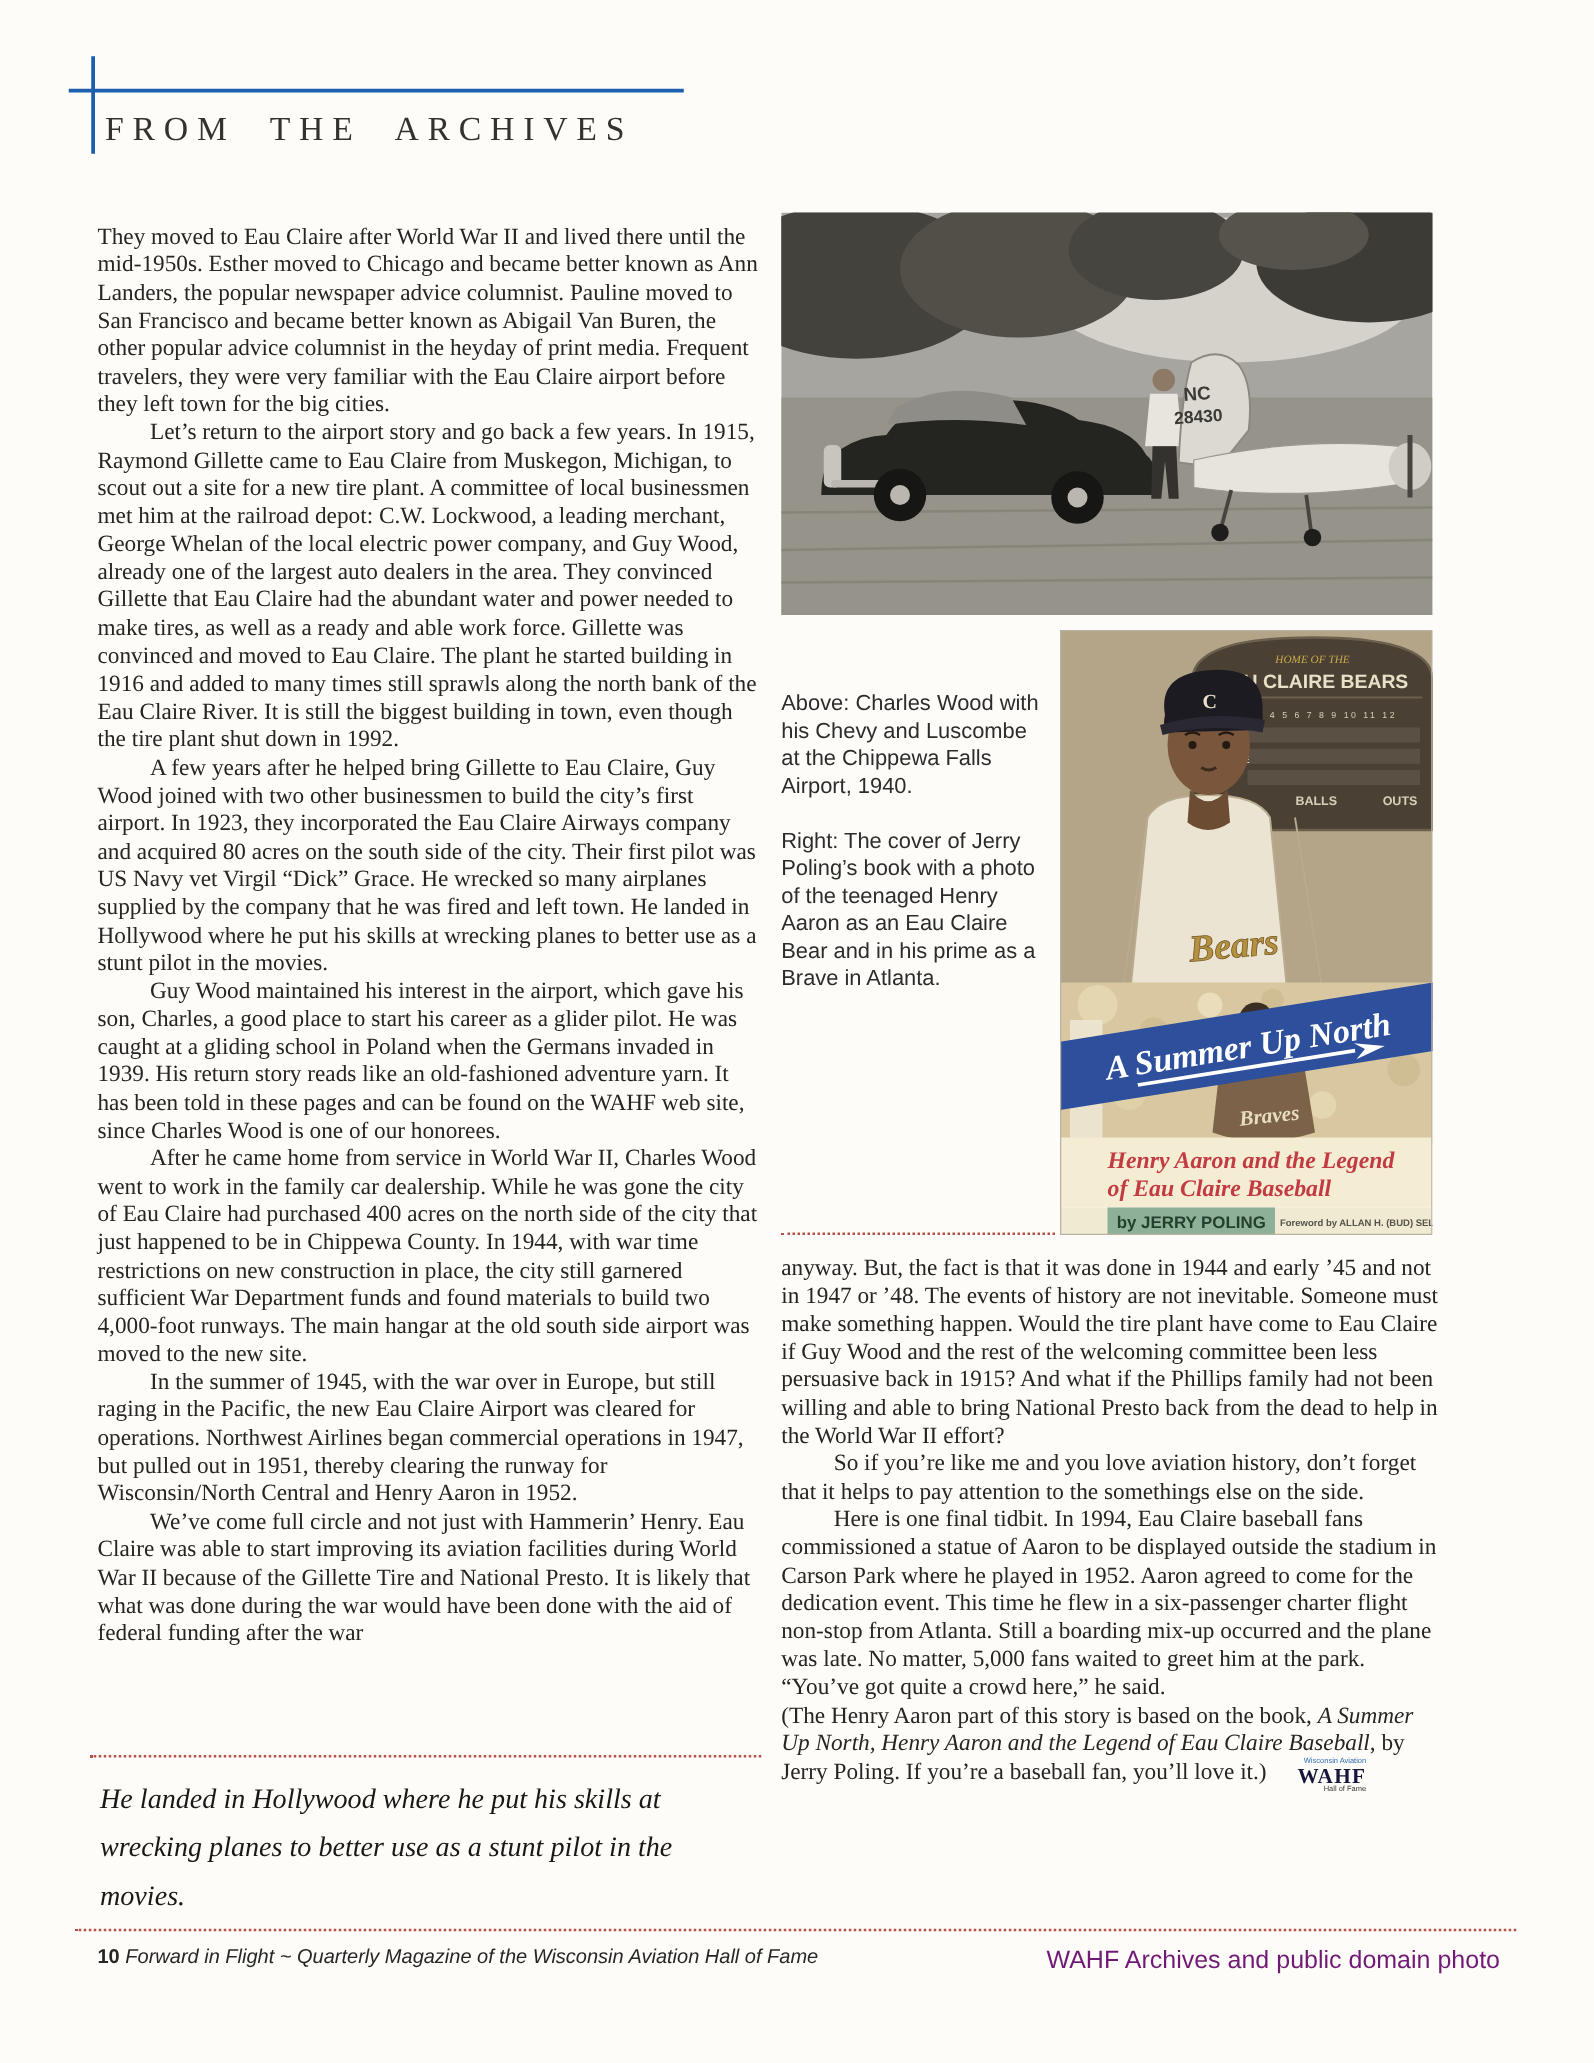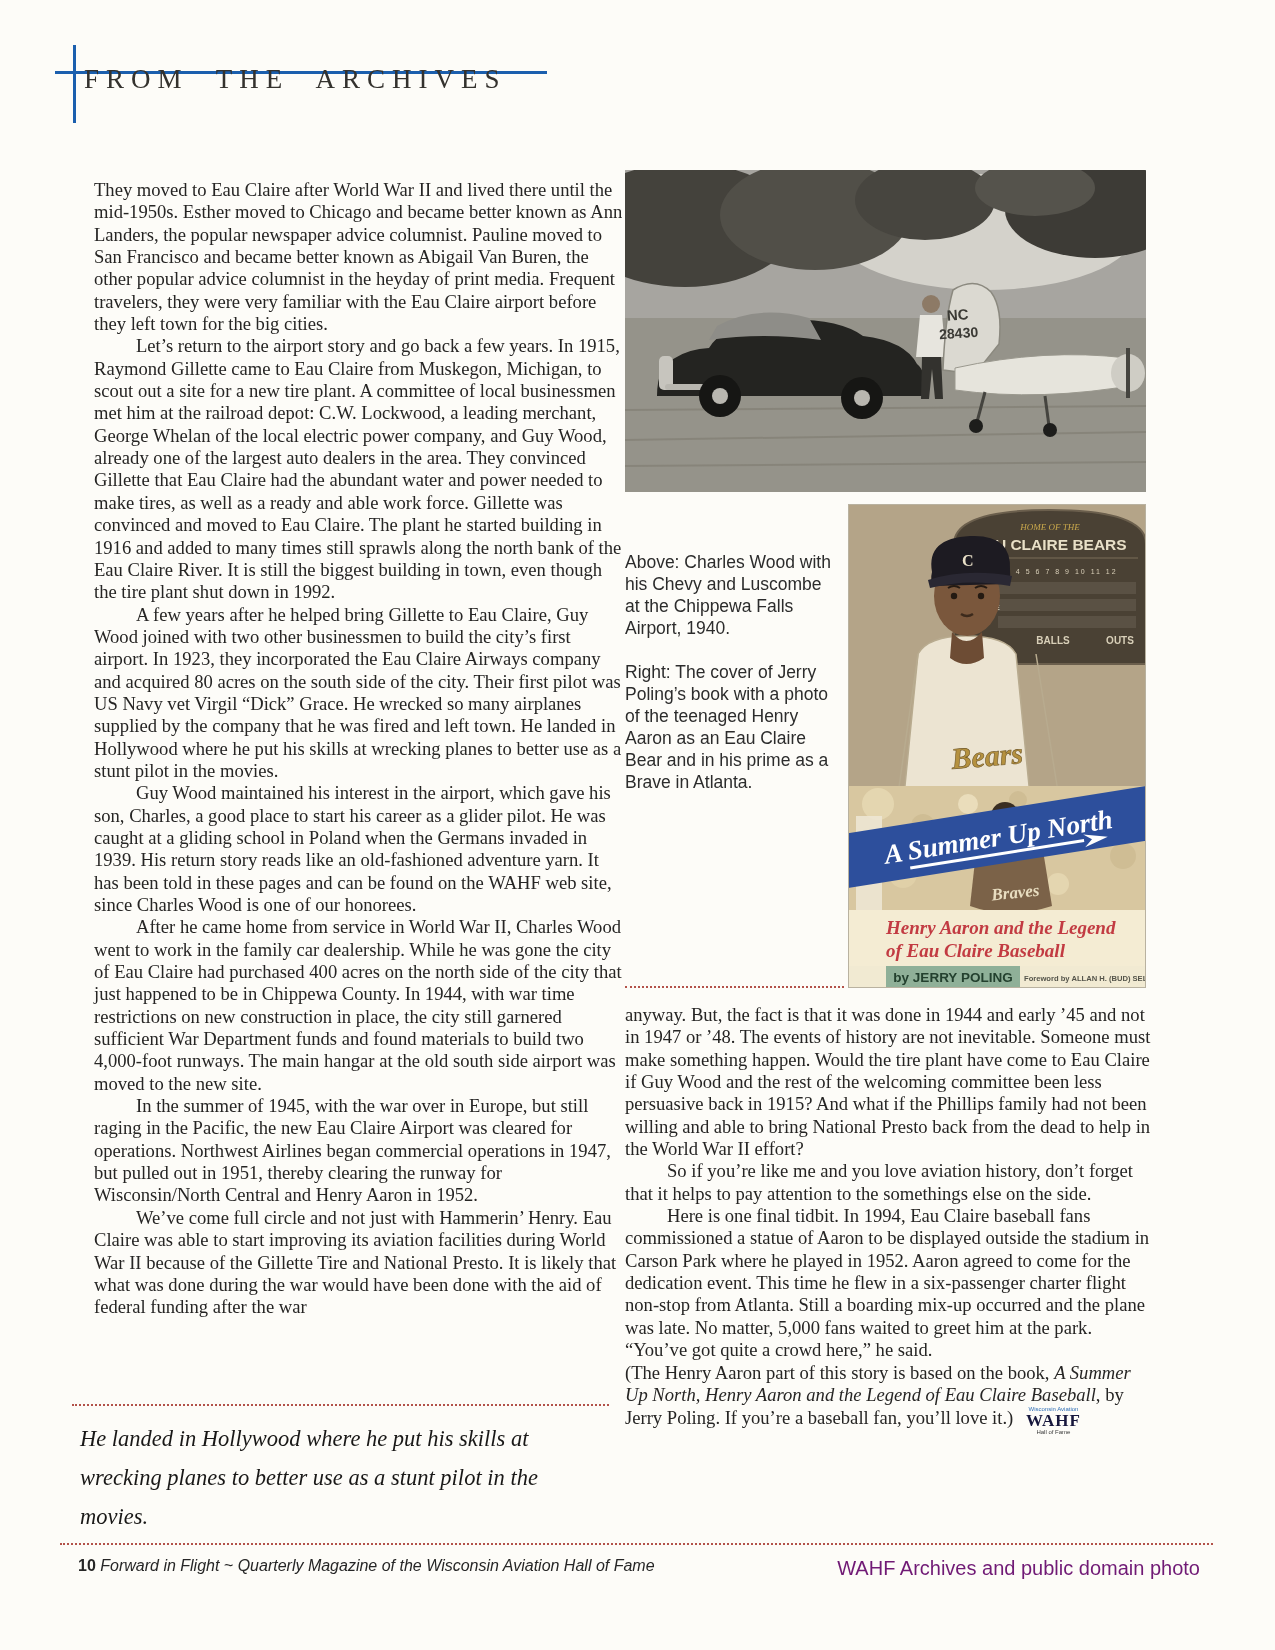--- a/index.html
+++ b/index.html
@@ -5,49 +5,49 @@
   html,body{margin:0;padding:0;background:#e8e6e0;}
   #page{
     position:relative;width:1275px;height:1650px;margin:0 auto;
     background:#fdfcf8;overflow:hidden;
     font-family:"Liberation Serif",serif;color:#262524;
   }
   
   .h-vline{position:absolute;left:73px;top:45px;width:3px;height:78px;background:#1b5fae;}
   .h-hline{position:absolute;left:55px;top:71px;width:492px;height:3px;background:#1b5fae;}
   .h-title{
-    position:absolute;left:84px;top:64px;
+    position:absolute;left:84px;top:88px;
     font-size:27px;letter-spacing:7px;word-spacing:14px;color:#34322e;
   }
   
   .col{position:absolute;font-size:18.6px;line-height:22.35px;text-align:left;}
   .col p{margin:0;}
   .col p.indent{text-indent:42px;}
-  #left-col{left:94px;top:179px;width:533px;font-family:Liberation Serif, serif;}
+  #left-col{left:78px;top:179px;width:533px;font-family:Liberation Serif, serif;}
   #right-col{left:625px;top:1004px;width:530px;}
   .dotted{position:absolute;height:0;border-top:2px dotted #b3524a;}
   #pq-rule{left:72px;top:1404px;width:537px;}
   #mid-rule{left:625px;top:986px;width:219px;}
   #footer-rule{left:60px;top:1543px;width:1153px;}
   #pull-quote{
     position:absolute;left:80px;top:1419px;width:528px;
     font-size:22.5px;font-weight:normal;font-style:italic;line-height:39px;color:#191817;
   }
   
   #caption-block{
     position:absolute;left:625px;top:533px;width:214px;
     font-family:"Liberation Sans",sans-serif;font-size:17.5px;line-height:22px;color:#2c2c2c;
   }
   #caption-block p{margin:18px 0 22px 0;}
   
   #photo{position:absolute;left:625px;top:170px;width:521px;height:322px;}
   #cover{position:absolute;left:848px;top:504px;width:298px;height:610px;}
   
   .note{margin-top:16px;}
-  .wahf-mini{display:inline-block;vertical-align:-10px;text-align:center;line-height:1;margin-left:8px;}
+  .wahf-mini{display:inline-block;vertical-align:-10px;text-align:right;line-height:1;margin-left:20px;}
   .wahf-mini span{display:block;}
   .wahf-top{font-size:6px;color:#2f6eb5;font-family:"Liberation Sans",sans-serif;}
   .wahf-main{font-size:17px;font-weight:bold;color:#16163c;letter-spacing:1px;}
   .wahf-bottom{font-size:6px;color:#3a3a3a;font-family:"Liberation Sans",sans-serif;}
   
   #footer-left{
     position:absolute;left:78px;top:1557px;
     font-family:"Liberation Sans",sans-serif;font-size:16px;color:#262626;
   }
   #footer-left .pg{font-weight:bold;font-style:normal;}

